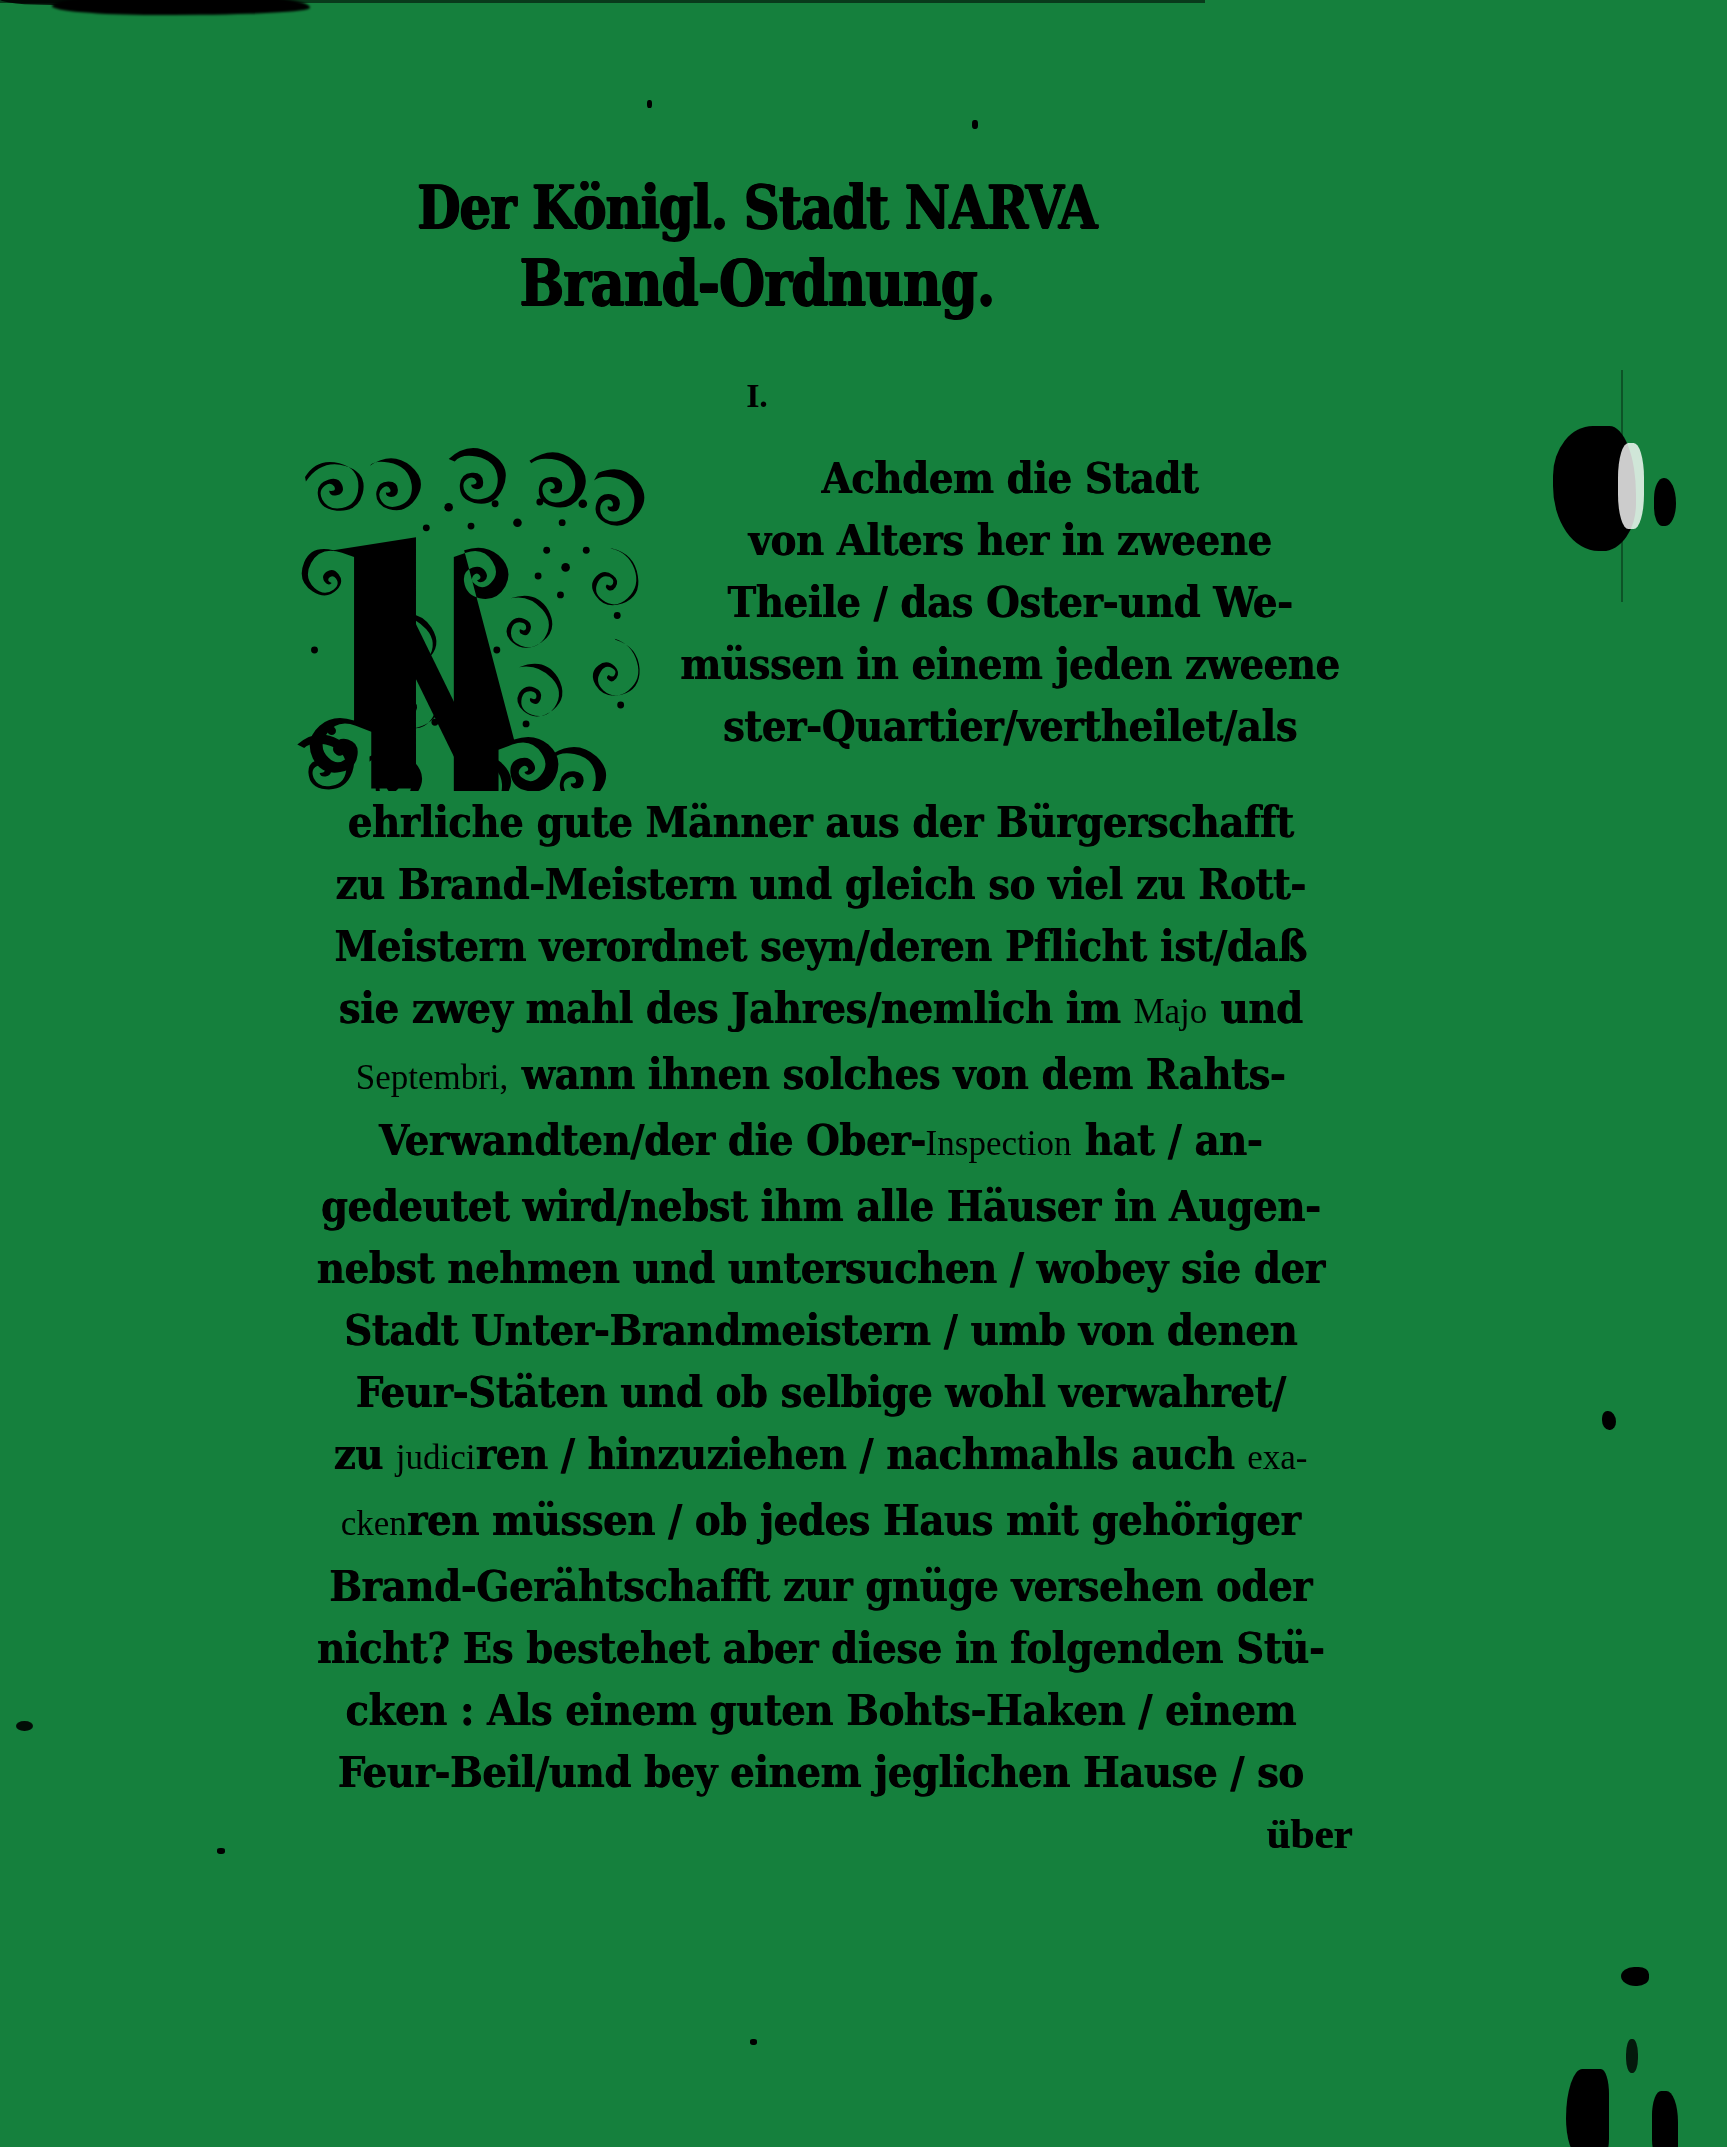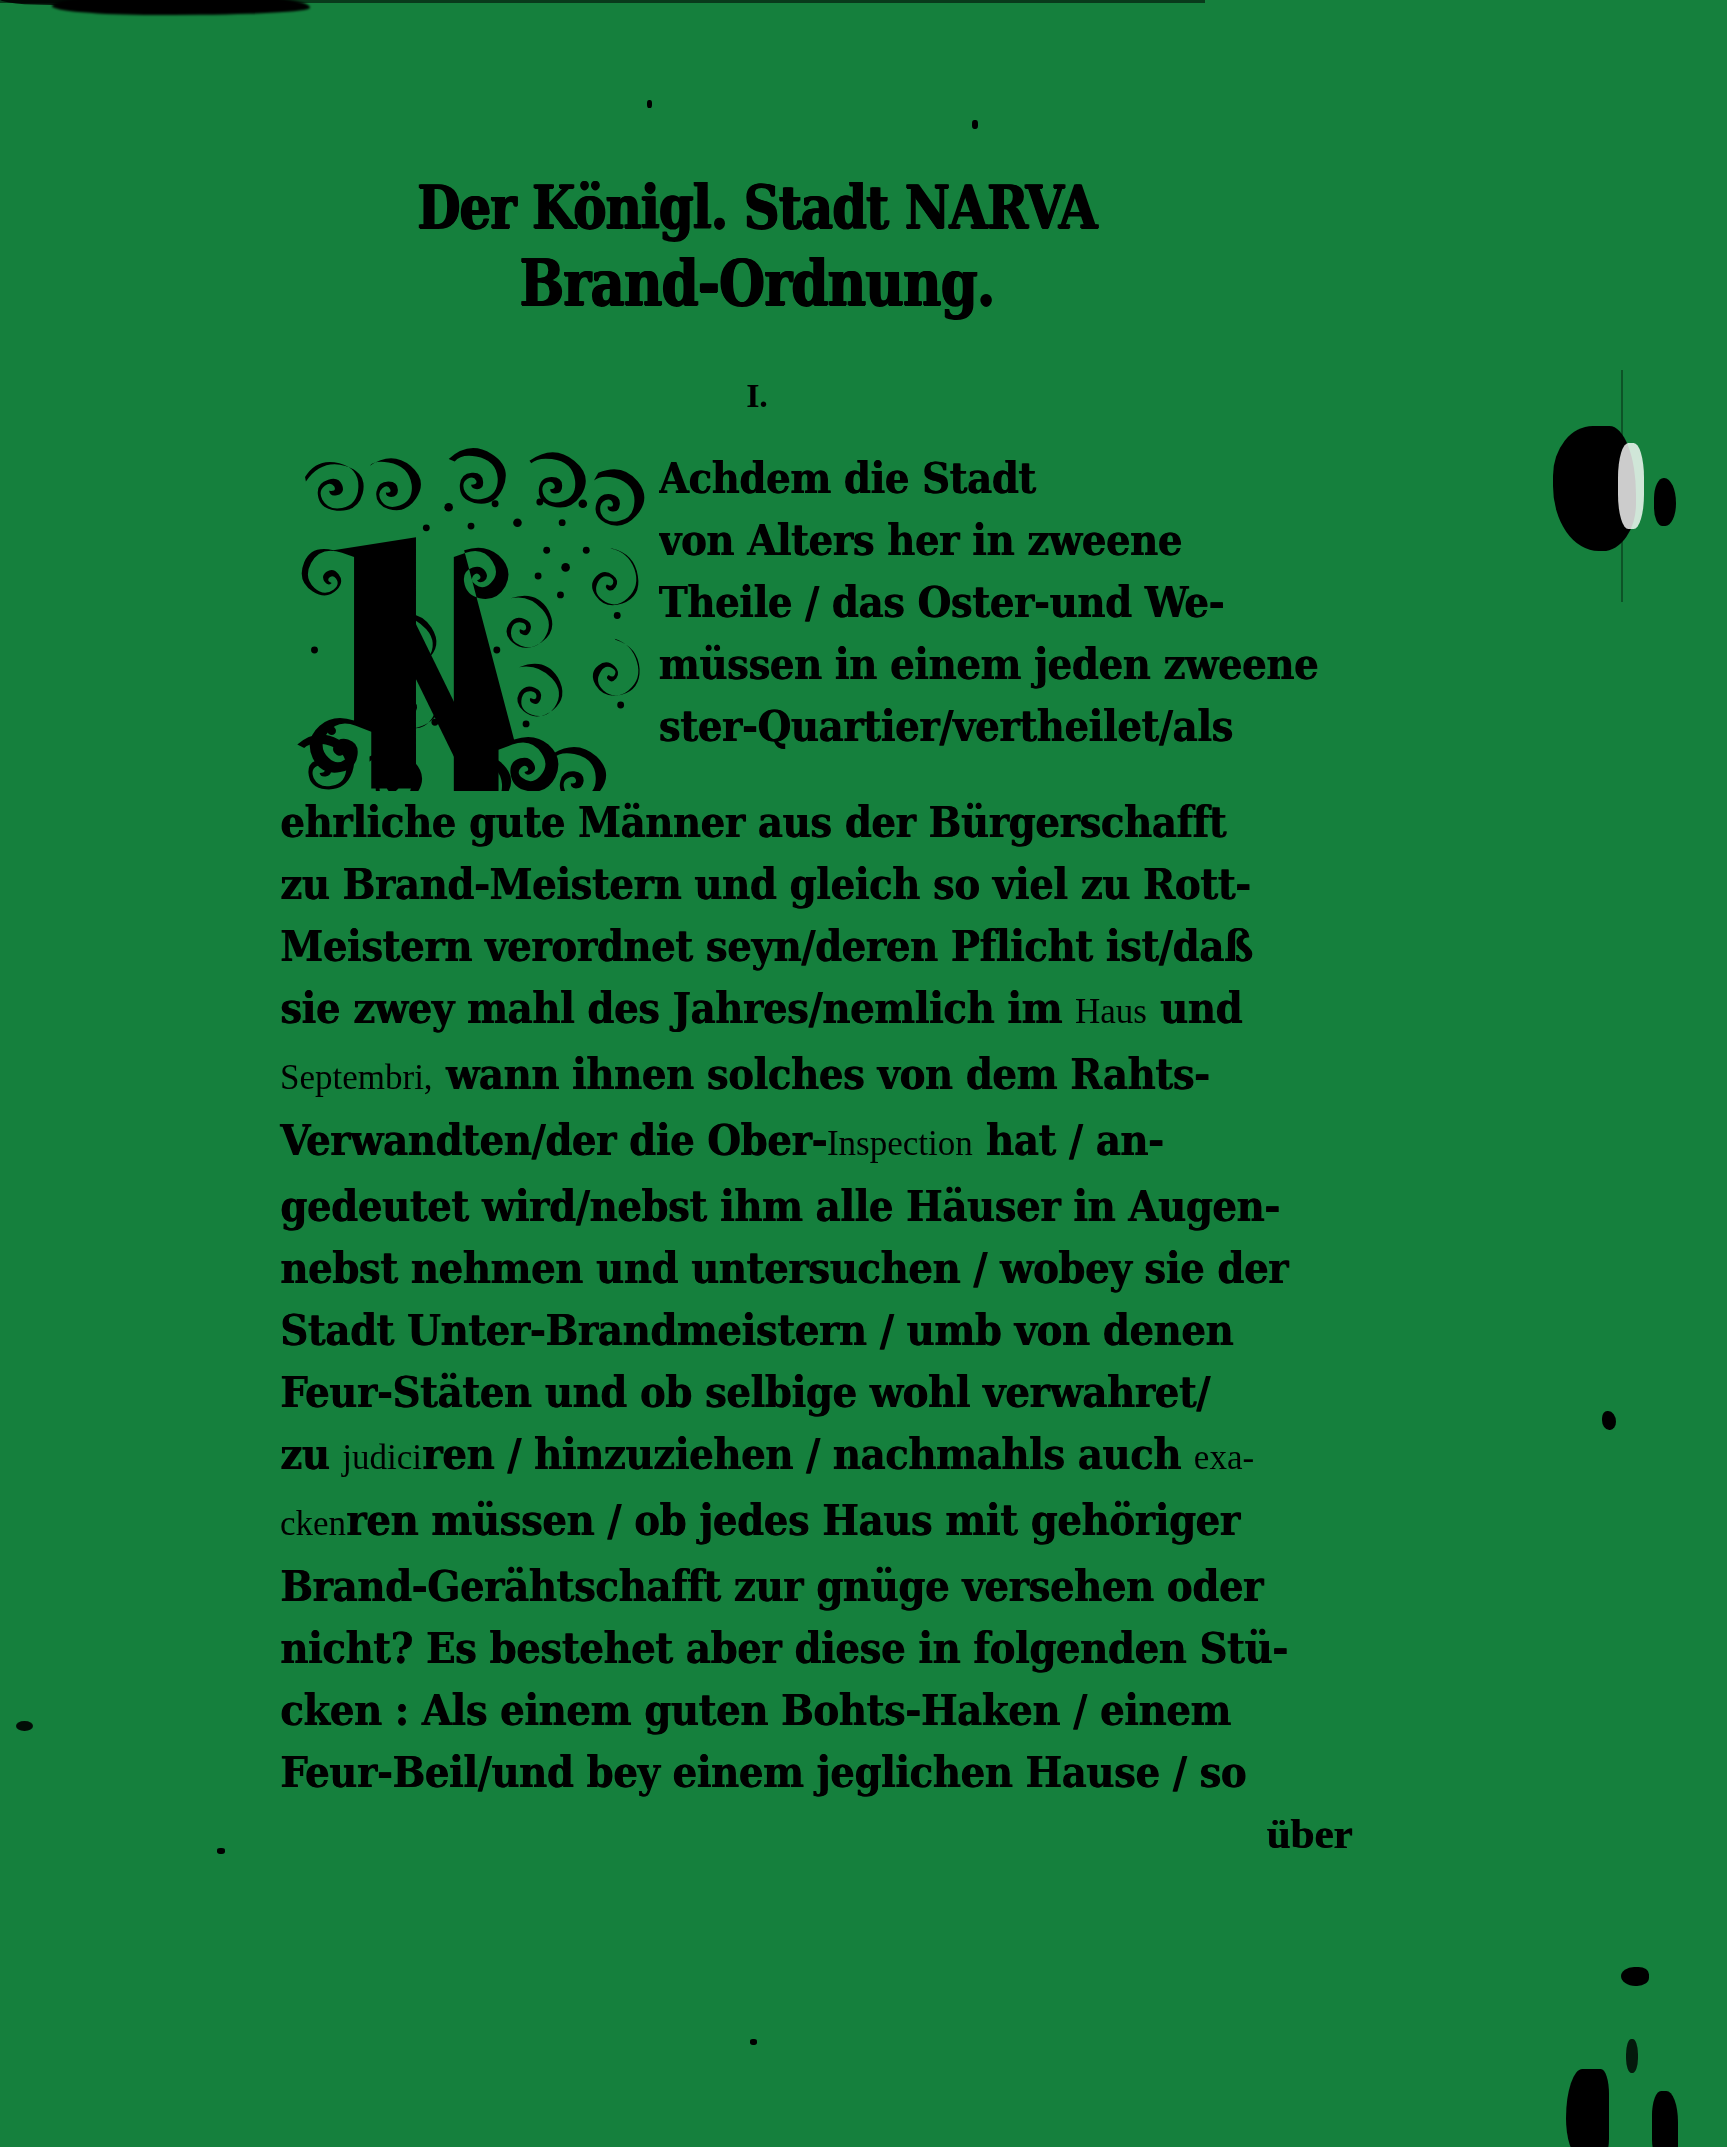--- a/index.html
+++ b/index.html
@@ -223,20 +223,21 @@
     height: 344px;
   }
 
   .body-line {
     display: block;
     white-space: nowrap;
     font-size: 43px;
     line-height: 62px;
     letter-spacing: -0.4px;
     text-shadow: 0.7px 0 0 #000;
+    text-align: center;
   }
   .body-line.indent {
     
     margin-left: 0;
   }
   .body-line .roman {
     font-size: 35px;
     letter-spacing: 0;
     text-shadow: none;
     font-weight: normal;
@@ -351,21 +352,21 @@
       <span class="fraktur body-line indent">von Alters her in zweene</span>
       <span class="fraktur body-line indent">Theile / das Oster-und We-</span>
       <span class="fraktur body-line indent">müssen in einem jeden zweene</span>
       <span class="fraktur body-line indent">ster-Quartier/vertheilet/als</span>
     </div>
 
     <div id="full-lines">
         <span class="fraktur body-line"><span class="fraktur">ehrliche gute Männer aus der Bürgerschafft</span></span>
         <span class="fraktur body-line"><span class="fraktur">zu Brand-Meistern und gleich so viel zu Rott-</span></span>
         <span class="fraktur body-line"><span class="fraktur">Meistern verordnet seyn/deren Pflicht ist/daß</span></span>
-        <span class="fraktur body-line"><span class="fraktur">sie zwey mahl des Jahres/nemlich im </span><span class="roman">Haus</span><span class="fraktur"> und</span></span>
+        <span class="fraktur body-line"><span class="fraktur">sie zwey mahl des Jahres/nemlich im </span><span class="roman">Majo</span><span class="fraktur"> und</span></span>
         <span class="fraktur body-line"><span class="roman">Septembri,</span><span class="fraktur"> wann ihnen solches von dem Rahts-</span></span>
         <span class="fraktur body-line"><span class="fraktur">Verwandten/der die Ober-</span><span class="roman">Inspection</span><span class="fraktur"> hat / an-</span></span>
         <span class="fraktur body-line"><span class="fraktur">gedeutet wird/nebst ihm alle Häuser in Augen-</span></span>
         <span class="fraktur body-line"><span class="fraktur">nebst nehmen und untersuchen / wobey sie der</span></span>
         <span class="fraktur body-line"><span class="fraktur">Stadt Unter-Brandmeistern / umb von denen</span></span>
         <span class="fraktur body-line"><span class="fraktur">Feur-Stäten und ob selbige wohl verwahret/</span></span>
         <span class="fraktur body-line"><span class="fraktur">zu </span><span class="roman">judici</span><span class="fraktur">ren / hinzuziehen / nachmahls auch </span><span class="roman">exa-</span></span>
         <span class="fraktur body-line"><span class="roman">cken</span><span class="fraktur">ren müssen /  ob jedes Haus mit gehöriger</span></span>
         <span class="fraktur body-line"><span class="fraktur">Brand-Gerähtschafft zur gnüge versehen oder</span></span>
         <span class="fraktur body-line"><span class="fraktur">nicht?  Es bestehet aber diese in folgenden Stü-</span></span>

